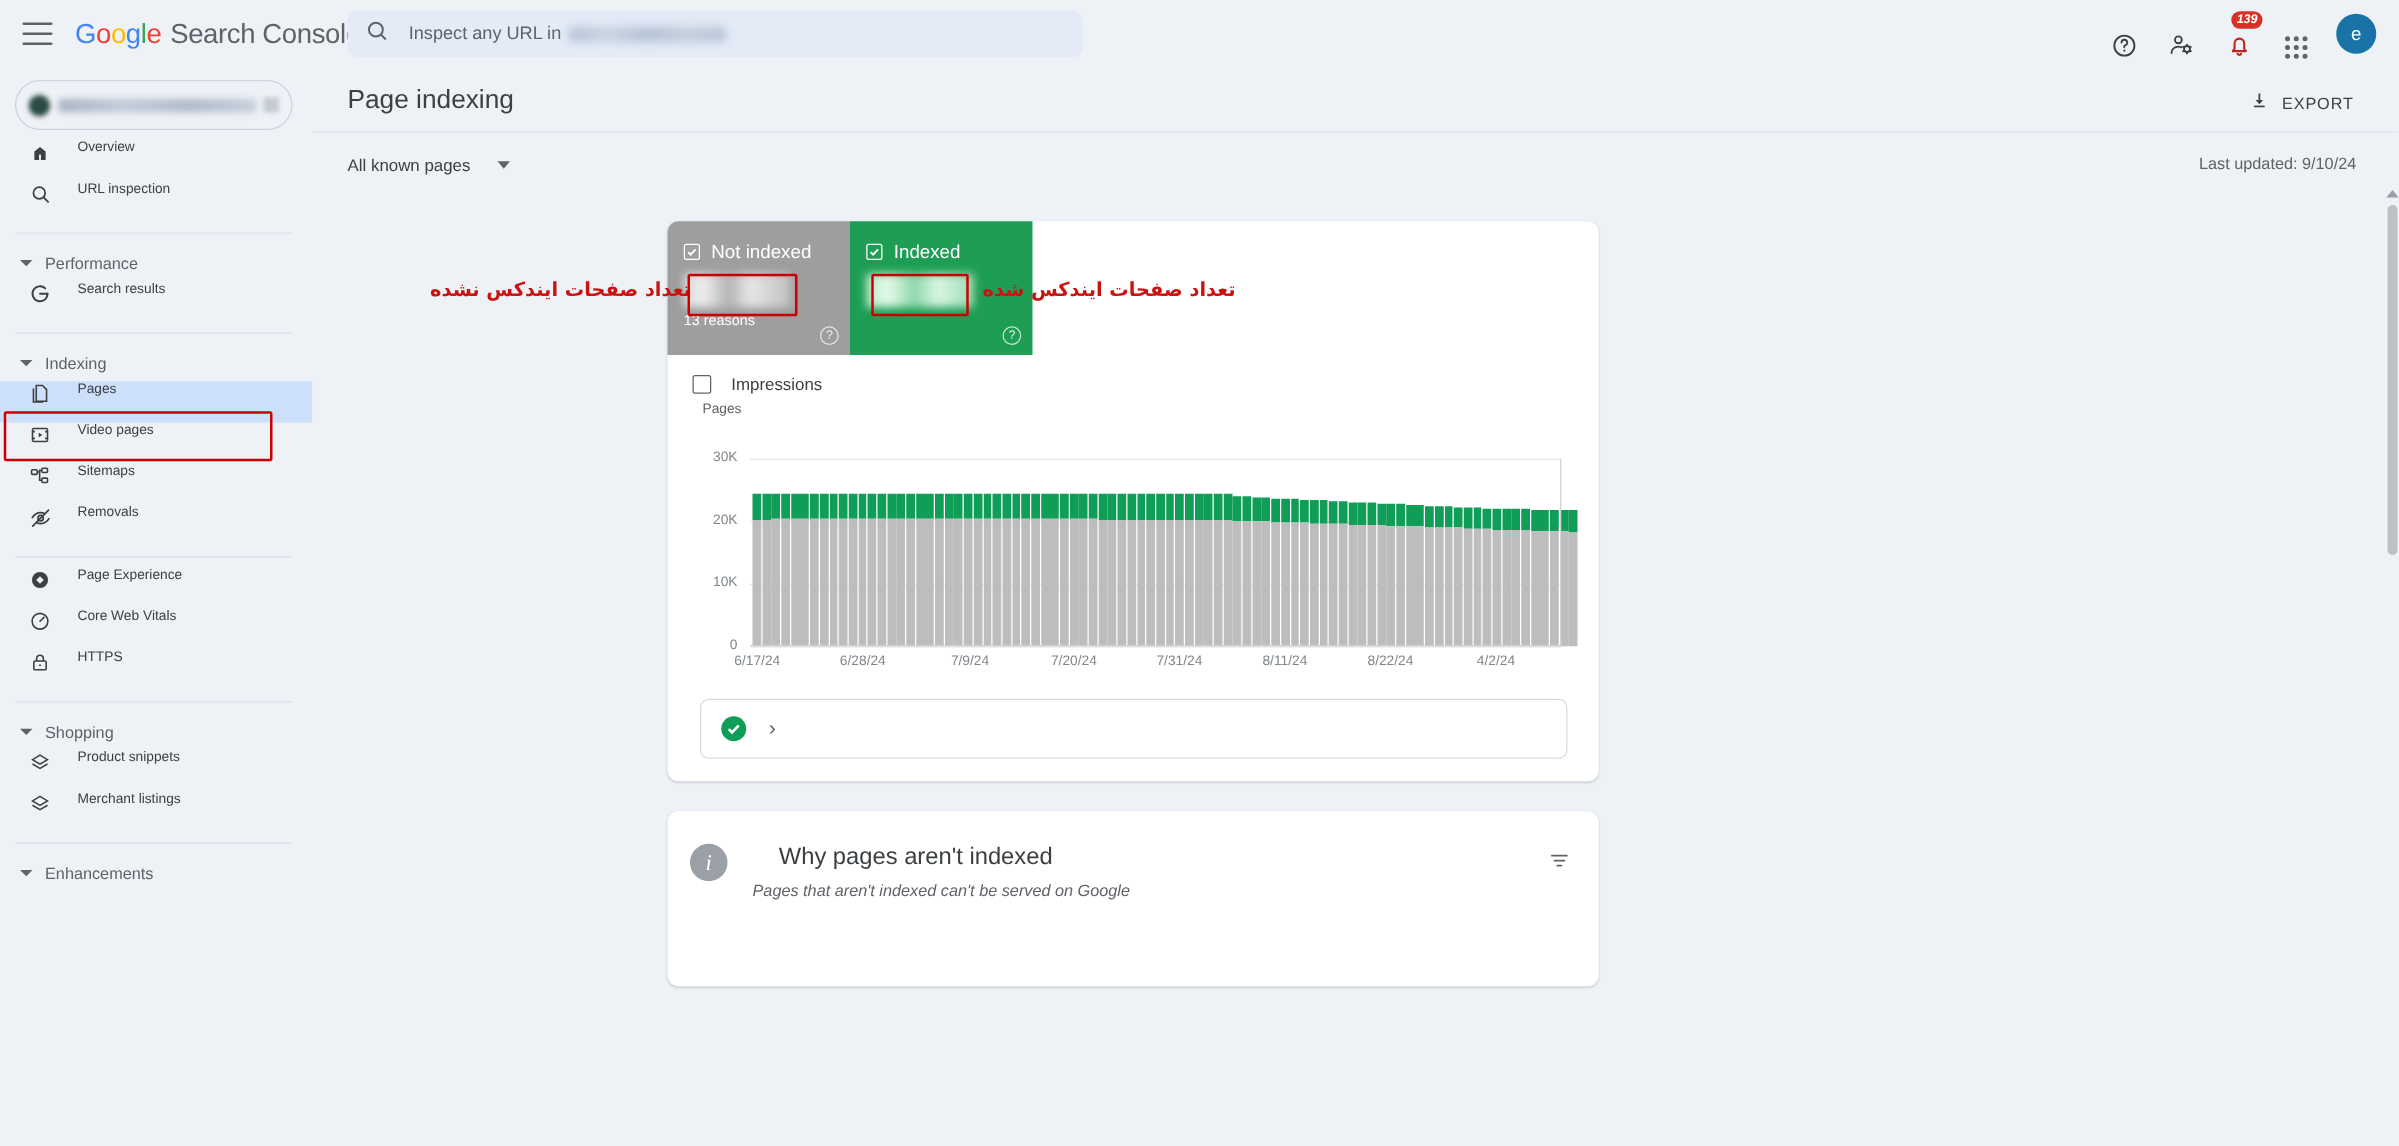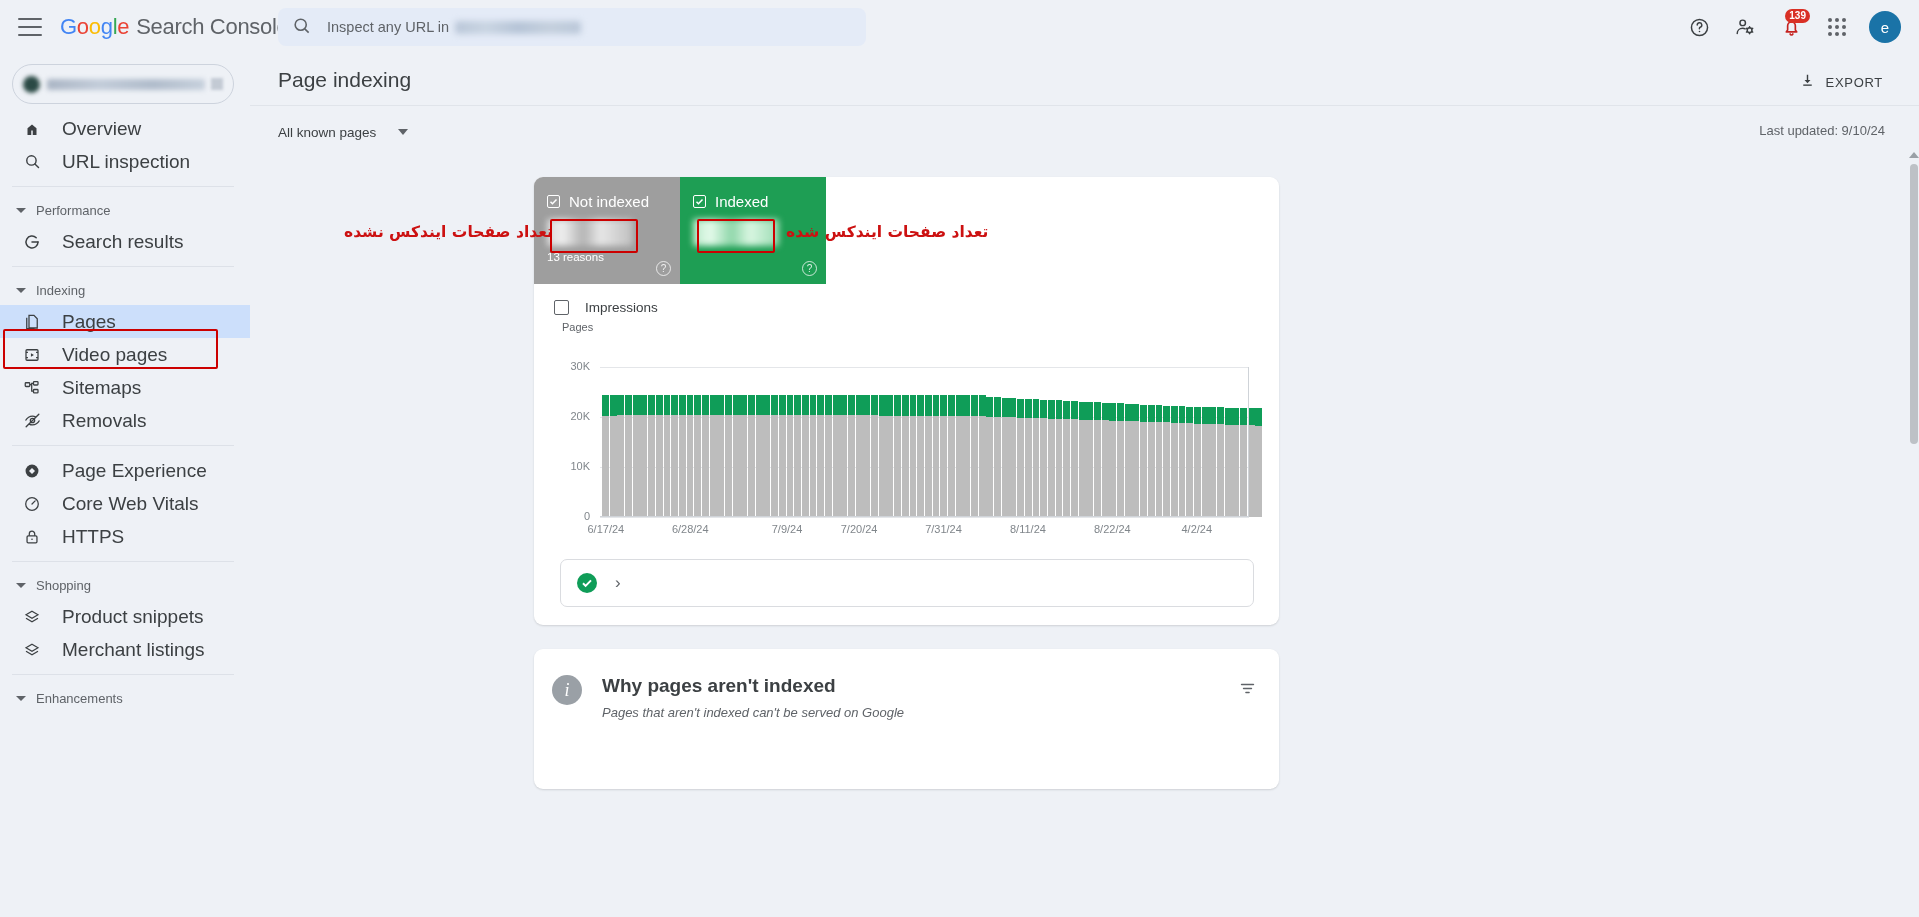--- a/index.html
+++ b/index.html
@@ -52,22 +52,22 @@
     filter: blur(3.2px); margin-left: 6px;
     height: 13px; width: 126px; vertical-align: -1px;
   }
 
   .header-right {
     position: absolute; right: 18px; top: 0; height: 54px;
     display: flex; align-items: center; gap: 6px;
   }
   .hicon {
     width: 40px; height: 40px; border-radius: 50%;
-    display: flex; align-items: center; justify-content: center;
-    cursor: pointer; position: relative; color: #3c4043;
+    display: flex; align-items: flex-end; justify-content: center;
+    cursor: pointer; position: relative; color: #3c4043; font-style: italic;
   }
   .badge {
     position: absolute; top: 2px; right: 1px;
     background: #d93025; color: #fff;
     font-size: 10px; font-weight: 700;
     border-radius: 9px; padding: 1px 4px;
     min-width: 20px; text-align: center; line-height: 12px;
   }
   .avatar {
     width: 32px; height: 32px; border-radius: 50%;
@@ -96,23 +96,23 @@
     background: #2b4a45; filter: blur(2px); flex: 0 0 auto; margin-right: 7px;
   }
   .prop-name {
     flex: 1; height: 11px;
     background: linear-gradient(90deg,#aab5c4,#c2ccd9,#b0bccb,#c6d0dc);
     filter: blur(2.6px); color: transparent; font-size: 11px; border-radius: 2px;
   }
   .prop-caret { width: 12px; height: 12px; background: #c3cad4; filter: blur(1.6px); margin-left: 6px; }
 
   .nav-item {
-    display: flex; align-items: center;
+    display: flex; 
     height: 33px; padding-left: 22px;
-    font-size: 19px; color: #3c4043; cursor: pointer;
+    font-size: 11px; color: #3c4043; cursor: pointer;
     border-radius: 0 18px 18px 0; margin-right: 12px;
     position: relative;
   }
   .nav-item .ni-icon {
     width: 20px; height: 20px; margin-right: 20px;
     display: flex; align-items: center; justify-content: center; flex: 0 0 auto;
   }
   .nav-item.active { background: #ccdffb; border-radius: 0; margin-right: 0; }
   .nav-group {
     display: flex; align-items: center;
@@ -249,21 +249,21 @@
     padding: 26px 0 0 18px;
     display: flex;
   }
   .info-circle {
     width: 30px; height: 30px; border-radius: 50%;
     background: #9aa0a6; color: #fff;
     display: flex; align-items: center; justify-content: center;
     font-size: 18px; font-style: italic; font-family: "Liberation Serif", serif;
     flex: 0 0 auto; margin-right: 20px;
   }
-  .why-title { font-size: 19px; color: #3c4043; font-weight: 700; }
+  .why-title { font-size: 19px; color: #3c4043; font-weight: 400; margin-left: 21px; }
   .why-sub { font-size: 13px; color: #5f6368; margin-top: 8px; font-style: italic; }
   .filter-icon { position: absolute; right: 22px; top: 30px; cursor: pointer; }
 
   
   .fa-note {
     position: absolute; color: #cc1111;
     font-size: 15.5px; font-weight: 700; direction: rtl;
     white-space: nowrap;
     font-family: "DejaVu Sans", sans-serif;
   }
@@ -918,21 +918,21 @@
           <div class="bar">
             <div class="seg-green" style="height: 17.5px; background: rgb(15, 157, 88);"></div>
             <div class="seg-gray" style="height: 91.5px; background: rgb(189, 189, 189);"></div>
           </div>
         </div>
       <div class="axis-line"></div>
       <div class="axis-vline"></div>
       <div class="xlabels" id="xlabels">
           <span class="xlabel" style="left: 3.83721px;">6/17/24</span>
           <span class="xlabel" style="left: 88.2558px;">6/28/24</span>
-          <span class="xlabel" style="left: 185px;">7/9/24</span>
+          <span class="xlabel" style="left: 174px;">7/9/24</span>
           <span class="xlabel" style="left: 257.093px;">7/20/24</span>
           <span class="xlabel" style="left: 341.512px;">7/31/24</span>
           <span class="xlabel" style="left: 425.93px;">8/11/24</span>
           <span class="xlabel" style="left: 510.349px;">8/22/24</span>
           <span class="xlabel" style="left: 594.767px;">4/2/24</span>
         </div>
     </div>
 
     <div class="view-data-row">
       <span class="green-check">

